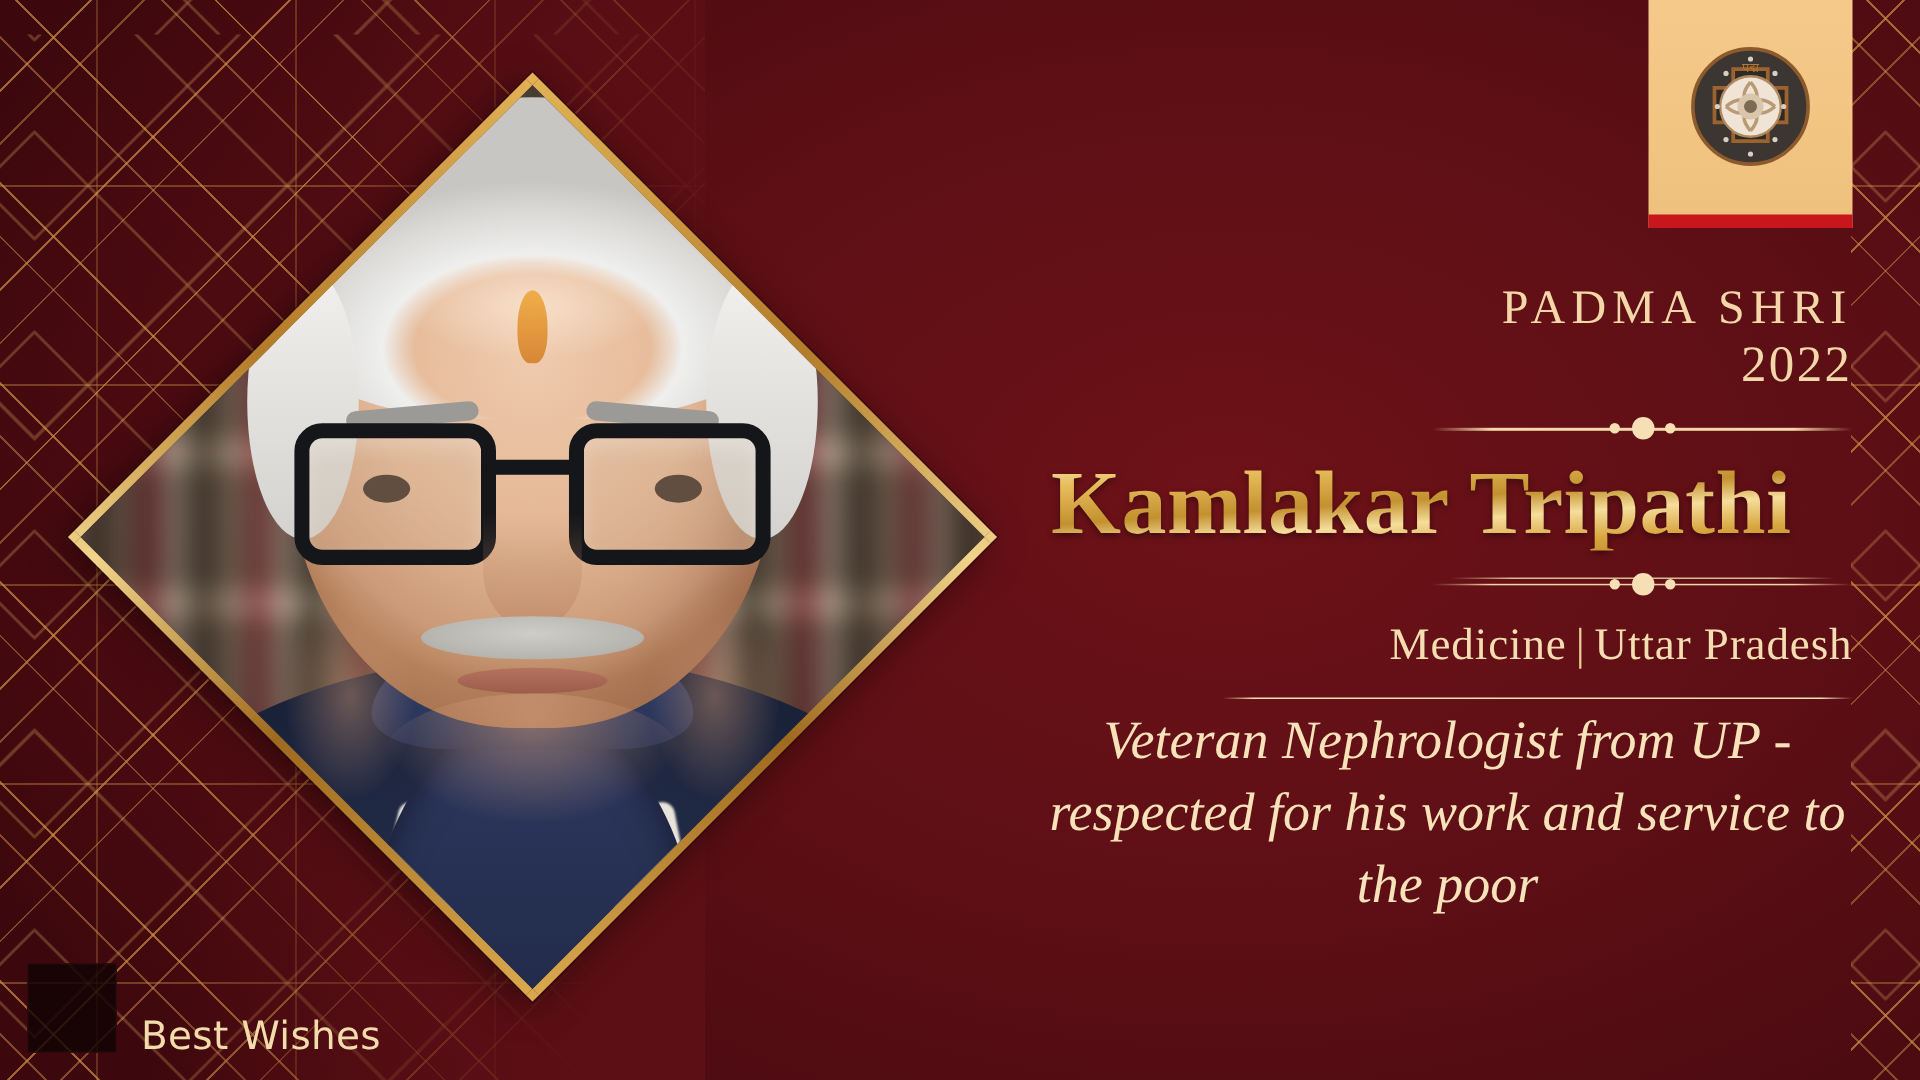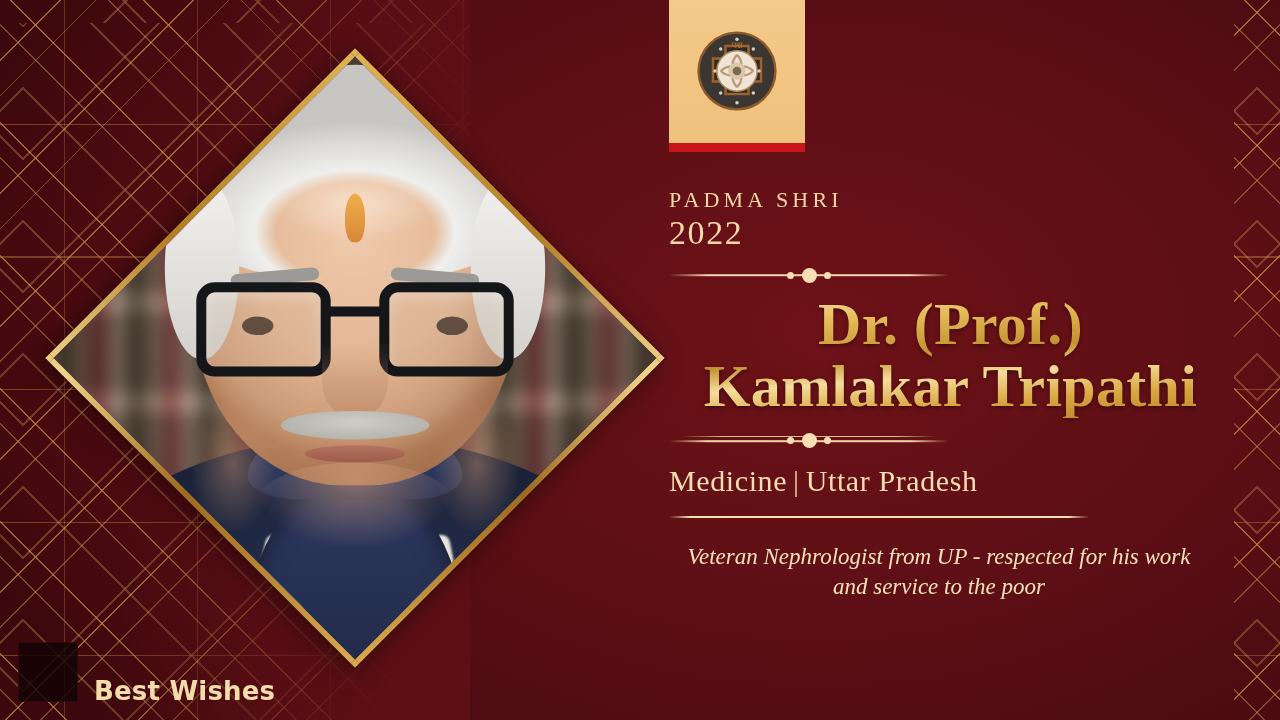--- a/index.html
+++ b/index.html
@@ -204,39 +204,39 @@
   .jowl-l,.jowl-r {
     position:absolute; top:215px; width:60px; height:96px;
     background:radial-gradient(ellipse at 50% 50%, rgba(206,152,118,.45), rgba(206,152,118,0) 72%);
     border-radius:50%;
   }
   .jowl-l { left:-2px; } .jowl-r { right:-2px; }
 
   
   .right-col {
     position:absolute; left:655px; top:0; width:580px; height:720px;
-    display:flex; flex-direction:column; align-items:flex-start;
+    display:flex; flex-direction:column; align-items:flex-end;
   }
 
   .medal-banner {
     position:relative; width:136px; height:152px; margin-left:14px;
     background:linear-gradient(180deg,#f5c98a 0%,#f2c583 55%,#eec07c 100%);
     display:flex; align-items:center; justify-content:center;
     flex:none;
   }
   .medal-banner::after {
     content:""; position:absolute; left:0; right:0; bottom:0; height:9px;
     background:#c8161d;
   }
   .medal { position:relative; width:96px; height:96px; margin-bottom:10px; }
   .medal svg { display:block; width:100%; height:100%; }
 
   .award-name {
     margin-top:36px; margin-left:14px;
-    font-size:22px; letter-spacing:4.2px; color:#f3d7a8; font-weight:400;
+    font-size:32px; letter-spacing:4.2px; color:#f3d7a8; font-weight:400;
     text-align:center; line-height:1.06;
   }
   .award-year {
     margin-top:3px; margin-left:14px;
     font-size:34px; letter-spacing:1.6px; color:#f3d7a8; text-align:center;
   }
 
   .orn { position:relative; width:280px; height:18px; margin:14px 0 0 14px; }
   .orn .ln {
     position:absolute; left:0; right:0; top:50%; height:1.6px;
@@ -273,35 +273,35 @@
     font-size:30px; color:#f5ddb2; letter-spacing:.6px; text-align:center;
   }
   .field-line .sep { color:#e9cb96; padding:0 6px; font-weight:300; }
 
   .rule {
     width:420px; height:1.6px; margin:18px 0 0 14px;
     background:linear-gradient(90deg, rgba(246,223,180,0) 0%, #f6dfb4 5%, #f6dfb4 95%, rgba(246,223,180,0) 100%);
   }
 
   .bio {
-    margin-top:24px; margin-left:14px; width:540px; text-align:center;
-    font-size:23px; line-height:1.33; font-style:italic; color:#f7e2ba;
+    margin-top:4px; margin-left:14px; width:540px; text-align:center;
+    font-size:36px; line-height:1.33; font-style:italic; color:#f7e2ba;
   }
 
   
   .footer { position:absolute; left:18px; bottom:14px; display:flex; align-items:flex-end; }
   .org-logo {
     width:60px; height:60px; margin-bottom:4px; margin-right:16px;
     background:rgba(16,2,4,.82);
     border:1px solid rgba(60,12,16,.6);
     flex:none;
   }
   .footer-text { display:flex; flex-direction:column; line-height:1.12; }
   .best-wishes {
-    font-family:"DejaVu Sans", sans-serif; font-weight:700; font-size:26px;
+    font-family:"DejaVu Sans", sans-serif; font-weight:400; font-size:26px;
     color:#f3dcab; letter-spacing:.2px;
   }
   .org-name {
     font-family:"DejaVu Sans", sans-serif; font-weight:700; font-size:25px;
     color:#ffffff; letter-spacing:.1px;
   }
 </style>
 </head>
 <body>
 
@@ -399,21 +399,20 @@
     <div class="award-year">2022</div>
 
     <div class="orn">
       <div class="ln"></div>
       <div class="dot-s left"></div>
       <div class="dot-c"></div>
       <div class="dot-s right"></div>
     </div>
 
     <div class="person-name">
-      <span class="l1">Dr. (Prof.)</span>
       <span class="l2">Kamlakar Tripathi</span>
     </div>
 
     <div class="orn">
       <div class="ln"></div>
       <div class="ln2"></div>
       <div class="dot-s left"></div>
       <div class="dot-c"></div>
       <div class="dot-s right"></div>
     </div>

